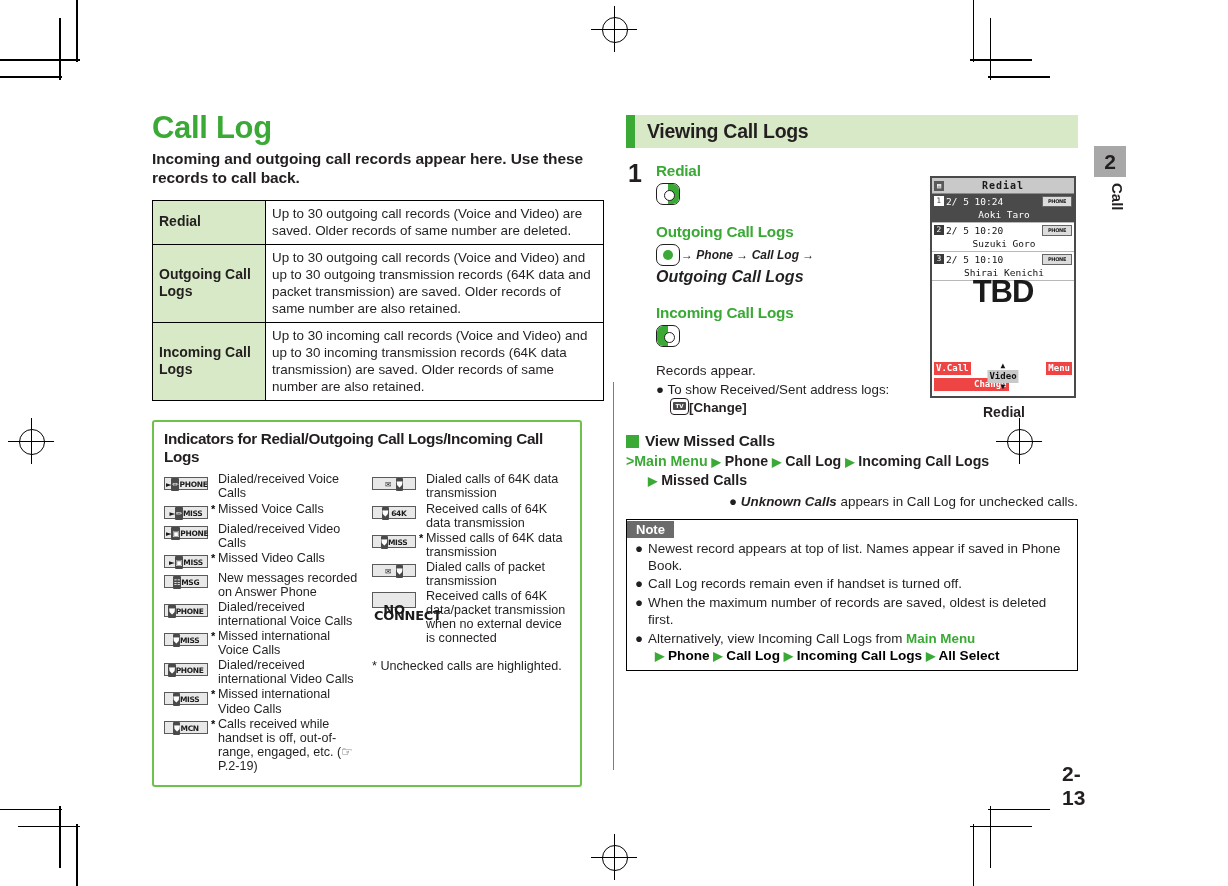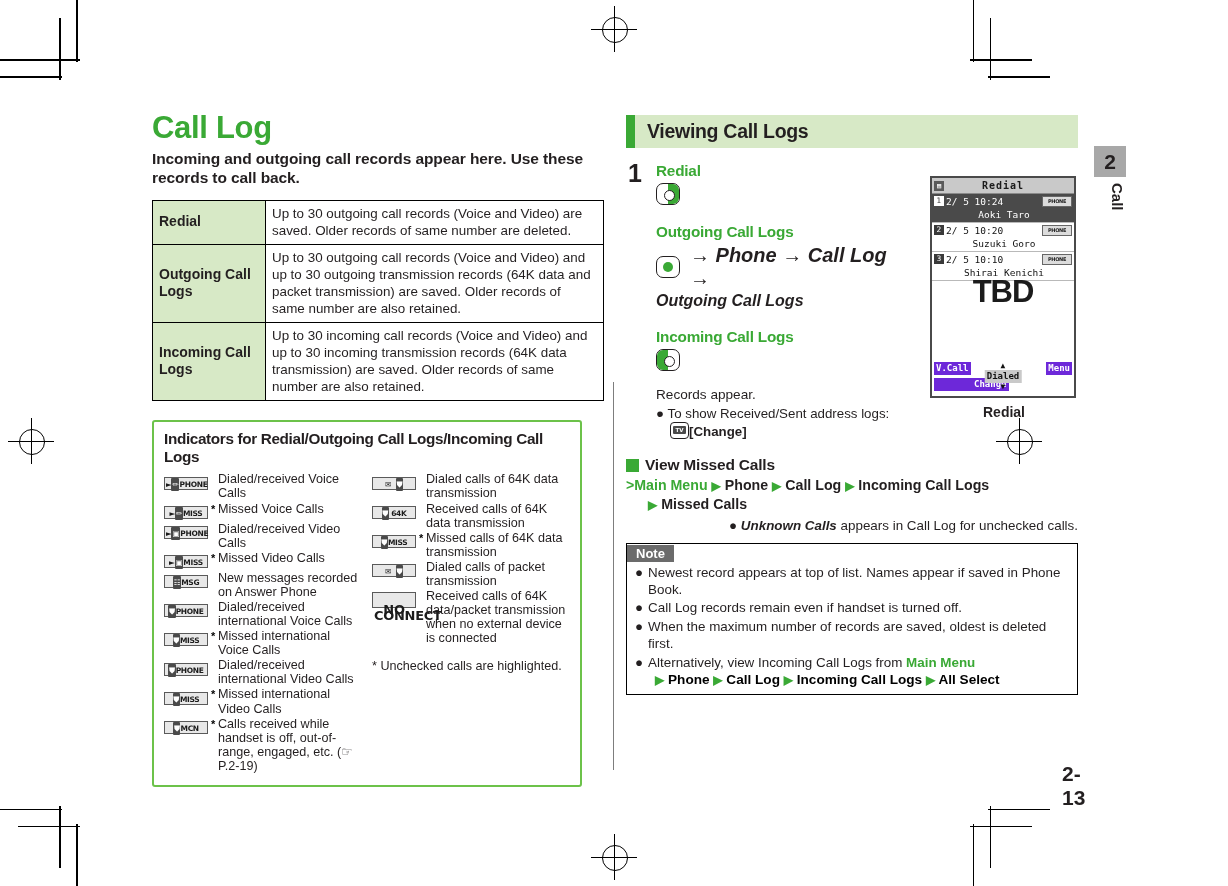--- a/index.html
+++ b/index.html
@@ -78,21 +78,21 @@
   .secthead .t{
     font-size:19.5px;font-weight:bold;color:#231f20;margin-left:12px;letter-spacing:-0.3px;
   }
 
   .step{position:relative;margin-top:14px;min-height:210px;}
   .stepnum{
     position:absolute;left:2px;top:-3px;font-size:25px;font-weight:bold;color:#231f20;
   }
   .stepbody{margin-left:30px;width:245px;}
   .glabel{font-size:15.3px;font-weight:bold;color:#3aa935;letter-spacing:-0.2px;margin-bottom:3px;}
-  .keyline{display:flex;align-items:center;gap:10px;font-size:20px;font-style:italic;font-weight:bold;color:#231f20;}
+  .keyline{display:flex;align-items:center;gap:1px;font-size:12px;font-style:italic;font-weight:bold;color:#231f20;}
   .keyline2{font-size:16px;font-style:italic;font-weight:bold;color:#231f20;margin-top:2px;}
   .plain{font-size:13.6px;color:#231f20;margin-top:15px;line-height:1.3;}
   .bul{font-size:13.3px;color:#231f20;line-height:1.3;margin-top:1px;}
   .bul .dot{color:#231f20;}
   .indent{margin-left:14px;}
 
   
   .key{
     width:24px;height:22px;border:1.6px solid #231f20;border-radius:7px;
     position:relative;background:#fff;box-sizing:border-box;flex:0 0 auto;
@@ -155,21 +155,21 @@
     background:#dcdcdc;font-size:5px;line-height:9px;text-align:center;color:#222;
     font-family:"DejaVu Sans",sans-serif;font-weight:bold;letter-spacing:-0.3px;
   }
   .tbd{
     position:absolute;left:0;right:0;top:96px;text-align:center;
     font-family:"Liberation Sans",sans-serif;font-size:31px;font-weight:bold;color:#1b1b1b;
     letter-spacing:-1px;
   }
   .softbar{position:absolute;left:0;right:0;bottom:0;height:40px;}
   .sk{
-    position:absolute;background:#6d28d9;color:#fff;font-size:9px;font-weight:bold;
+    position:absolute;background:#ef4444;color:#fff;font-size:9px;font-weight:bold;
     font-family:"DejaVu Sans Mono","Liberation Mono",monospace;padding:0 2px;line-height:13px;height:13px;
   }
   .sk.vcall{left:2px;top:6px;}
   .sk.change{left:2px;top:22px;padding-left:40px;}
   .sk.menu{right:2px;top:6px;}
   .sk.select{left:50%;transform:translateX(-50%);top:14px;background:#c9c9c9;color:#111;}
   .updn{position:absolute;left:50%;transform:translateX(-50%);font-size:8px;color:#111;}
   .updn.u{top:5px;}
   .updn.d{top:26px;}
   .caption{font-size:14px;font-weight:bold;color:#231f20;margin-top:6px;}
@@ -455,21 +455,21 @@
             </div>
             <div class="t2">Shirai Kenichi</div>
           </div>
 
           <div class="tbd">TBD</div>
 
           <div class="softbar">
             <span class="sk vcall">V.Call</span>
             <span class="sk change">Change</span>
             <span class="updn u">▲</span>
-            <span class="sk select">Dialed</span>
+            <span class="sk select">Video</span>
             <span class="updn d">▼</span>
             <span class="sk menu">Menu</span>
           </div>
         </div>
         <div class="caption">Redial</div>
       </div>
     </div>
 
     <div class="vm">
       <h3>

